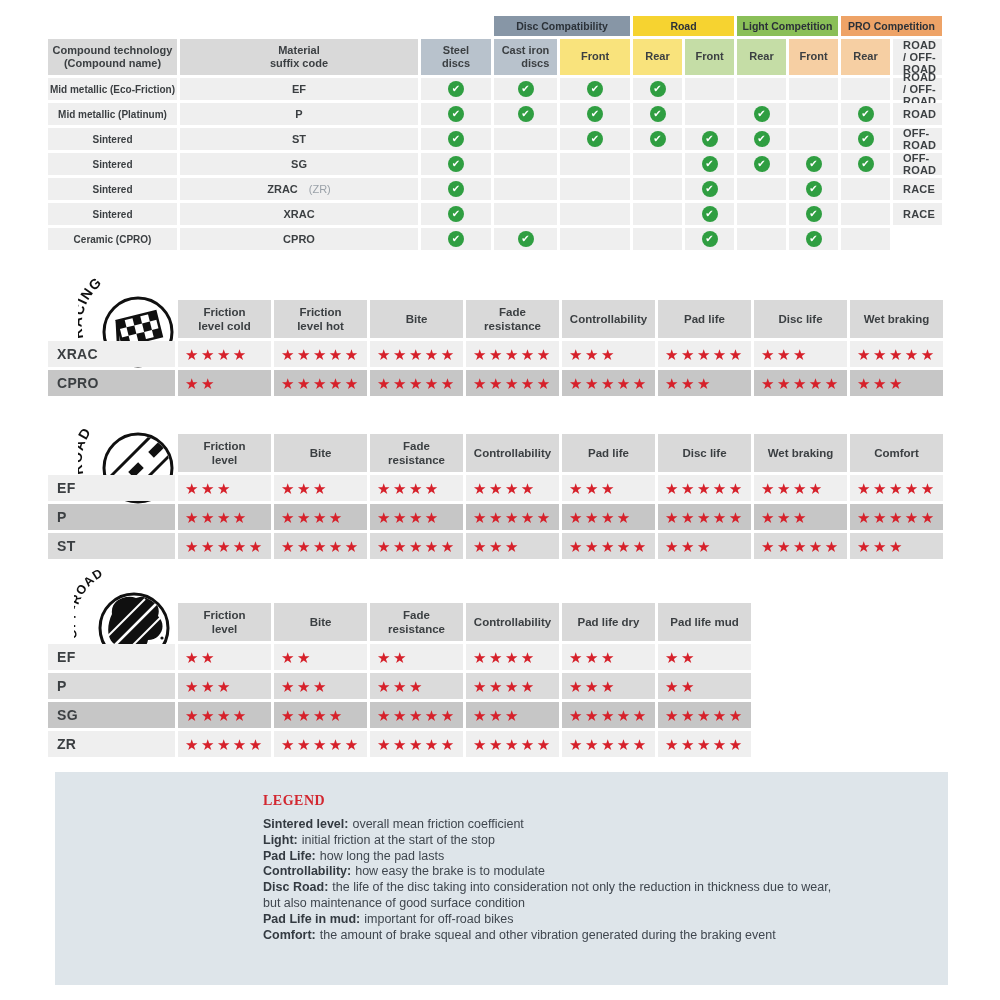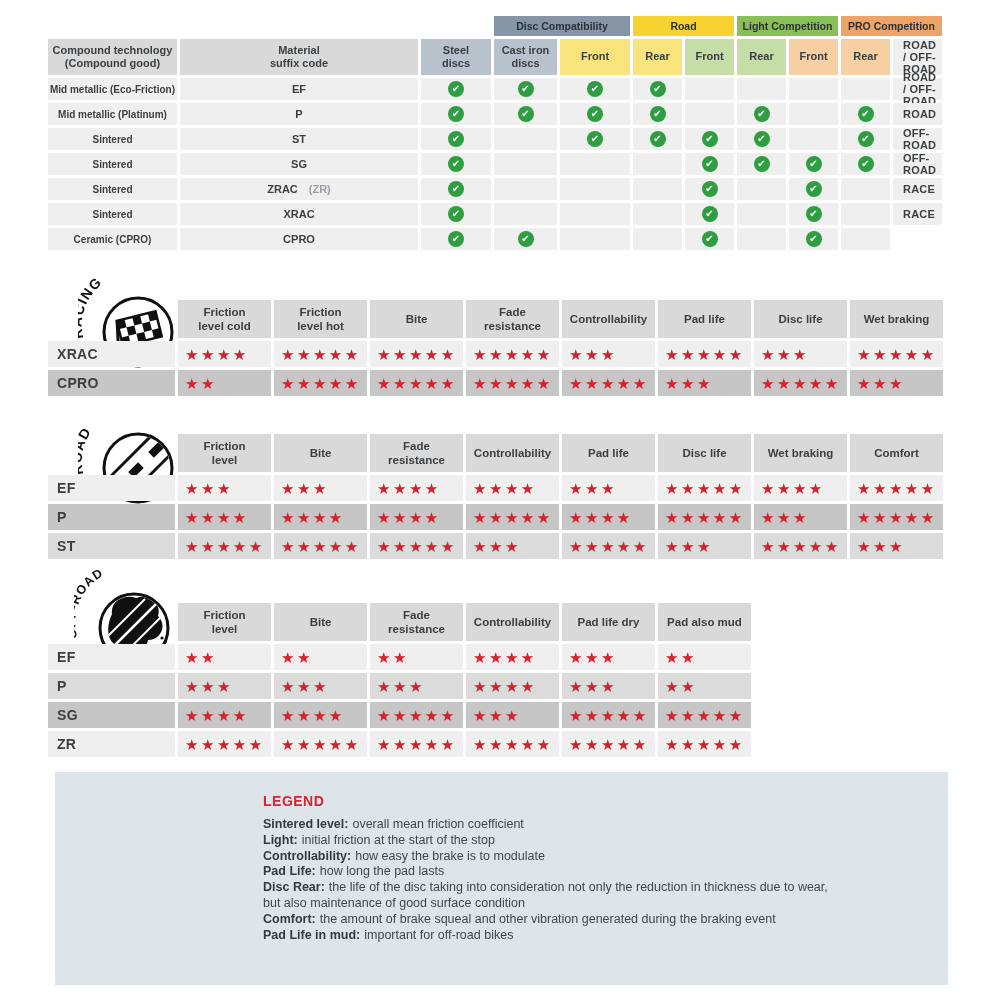--- a/index.html
+++ b/index.html
@@ -15,21 +15,21 @@
          font-weight:bold;color:#2b3138;white-space:nowrap;}
   .mhead{display:flex;flex-direction:column;align-items:center;justify-content:center;
          background:#d9d9d9;font-size:11px;font-weight:bold;color:#3b3f42;line-height:1.2;
          text-align:center;white-space:pre-line;}
   .cell{background:#efefef;display:flex;align-items:center;justify-content:center;
         font-size:11px;}
   .cell.use{justify-content:flex-start;padding-left:10px;font-size:11px;font-weight:600;
             letter-spacing:.2px;}
   .cell.tech{font-weight:bold;font-size:10px;}
   .cell.code{font-weight:bold;font-size:11px;}
-  .code-note{color:#9aa1a8;margin-left:11px;font-weight:bold;}
+  .code-note{color:#9aa1a8;margin-left:11px;font-weight:normal;}
   .check{width:16px;height:16px;border-radius:50%;color:#fff;font-size:10px;font-weight:bold;
          display:flex;align-items:center;justify-content:center;line-height:1;}
 
   
   .rating-grid{position:absolute;display:grid;gap:3px;grid-template-rows:38px;grid-auto-rows:26px;}
   #section-racing{left:48px;top:300px;grid-template-columns:127px repeat(8,93px);}
   #section-road{left:48px;top:434px;grid-template-columns:127px repeat(8,93px);}
   #section-offroad{left:48px;top:603px;grid-template-columns:127px repeat(6,93px);}
   .rhead{background:#d9d9d9;display:flex;align-items:center;justify-content:center;
          font-size:11.5px;font-weight:bold;text-align:center;line-height:1.25;
@@ -46,21 +46,21 @@
   .section-icon{position:absolute;width:112px;height:112px;}
   #icon-racing{left:78px;top:266px;}
   #icon-road{left:78px;top:402px;}
   #icon-offroad{left:74px;top:562px;}
   .icon-arc-text{font-weight:bold;fill:#101010;letter-spacing:1px;
                  font-family:"Liberation Sans",sans-serif;}
 
   
   #legend{position:absolute;left:55px;top:772px;width:893px;height:213px;}
   .legend-inner{margin-left:208px;padding-top:21px;}
-  .legend-title{font-weight:bold;font-size:14px;letter-spacing:.5px;margin-bottom:8px;}
+  .legend-title{font-weight:bold;font-size:14px;letter-spacing:.5px;margin-bottom:8px;font-family:Liberation Serif, serif;}
   .lline{font-size:12.5px;color:#3f464e;line-height:15.8px;}
   .lterm{font-weight:bold;color:#333a41;margin-right:4px;}
 </style>
 </head>
 <body>
 
 <div class="page">
 
   <div id="compat" class="compat-grid">
       <div class="spacer" style="grid-column: 1 / 4;"></div>
@@ -70,26 +70,26 @@
       <div class="ghead" style="grid-column: 6 / span 2; background: rgb(246, 211, 48);">
         <span>Road</span>
       </div>
       <div class="ghead" style="grid-column: 8 / span 2; background: rgb(138, 191, 88);">
         <span>Light Competition</span>
       </div>
       <div class="ghead" style="grid-column: 10 / span 2; background: rgb(238, 163, 103);">
         <span>PRO Competition</span>
       </div>
       <div class="mhead">Compound technology
-(Compound good)</div>
+(Compound name)</div>
       <div class="mhead">Material
 suffix code</div>
       <div class="mhead" style="background: rgb(184, 194, 204);">Steel
 discs</div>
-      <div class="mhead" style="background: rgb(184, 194, 204);">Cast iron
+      <div class="mhead" style="background: rgb(184, 194, 204); text-align: right;">Cast iron
 discs</div>
       <div class="mhead" style="background: rgb(249, 227, 124);">Front</div>
       <div class="mhead" style="background: rgb(249, 227, 124);">Rear</div>
       <div class="mhead" style="background: rgb(197, 221, 166);">Front</div>
       <div class="mhead" style="background: rgb(197, 221, 166);">Rear</div>
       <div class="mhead" style="background: rgb(246, 207, 163);">Front</div>
       <div class="mhead" style="background: rgb(246, 207, 163);">Rear</div>
       <div class="cell use">ROAD / OFF-ROAD</div>
       <div class="cell tech">Mid metallic (Eco-Friction)</div>
       <div class="cell code">
@@ -463,21 +463,21 @@
   </svg>
   <div id="section-offroad" class="rating-grid">
       <div class="spacer"></div>
       <div class="rhead">Friction
 level</div>
       <div class="rhead">Bite</div>
       <div class="rhead">Fade
 resistance</div>
       <div class="rhead">Controllability</div>
       <div class="rhead">Pad life dry</div>
-      <div class="rhead">Pad also mud</div>
+      <div class="rhead">Pad life mud</div>
       <div class="rlabel shade-light">EF</div>
       <div class="rcell shade-light">
         <span class="stars" style="color: rgb(214, 33, 43);">★★</span>
       </div>
       <div class="rcell shade-light">
         <span class="stars" style="color: rgb(214, 33, 43);">★★</span>
       </div>
       <div class="rcell shade-light">
         <span class="stars" style="color: rgb(214, 33, 43);">★★</span>
       </div>
@@ -548,23 +548,23 @@
         <span class="stars" style="color: rgb(214, 33, 43);">★★★★★</span>
       </div>
     </div>
 
   <div id="legend" style="background: rgb(222, 229, 234);">
     <div class="legend-inner">
       <div class="legend-title" style="color: rgb(210, 39, 48);">LEGEND</div>
       <div id="legend-lines">
           <div class="lline"><span class="lterm">Sintered level:</span><span class="ldesc">overall mean friction coefficient</span></div>
           <div class="lline"><span class="lterm">Light:</span><span class="ldesc">initial friction at the start of the stop</span></div>
+          <div class="lline"><span class="lterm">Pad Life:</span><span class="ldesc">how long the pad lasts</span></div>
           <div class="lline"><span class="lterm">Controllability:</span><span class="ldesc">how easy the brake is to modulate</span></div>
-          <div class="lline"><span class="lterm">Pad Life:</span><span class="ldesc">how long the pad lasts</span></div>
-          <div class="lline"><span class="lterm">Disc Rear:</span><span class="ldesc">the life of the disc taking into consideration not only the reduction in thickness due to wear,</span></div>
+          <div class="lline"><span class="lterm">Disc Road:</span><span class="ldesc">the life of the disc taking into consideration not only the reduction in thickness due to wear,</span></div>
           <div class="lline"><span class="ldesc">but also maintenance of good surface condition</span></div>
+          <div class="lline"><span class="lterm">Pad Life in mud:</span><span class="ldesc">important for off-road bikes</span></div>
           <div class="lline"><span class="lterm">Comfort:</span><span class="ldesc">the amount of brake squeal and other vibration generated during the braking event</span></div>
-          <div class="lline"><span class="lterm">Pad Life in mud:</span><span class="ldesc">important for off-road bikes</span></div>
         </div>
     </div>
   </div>
 
 </div>
 
 </body></html>

